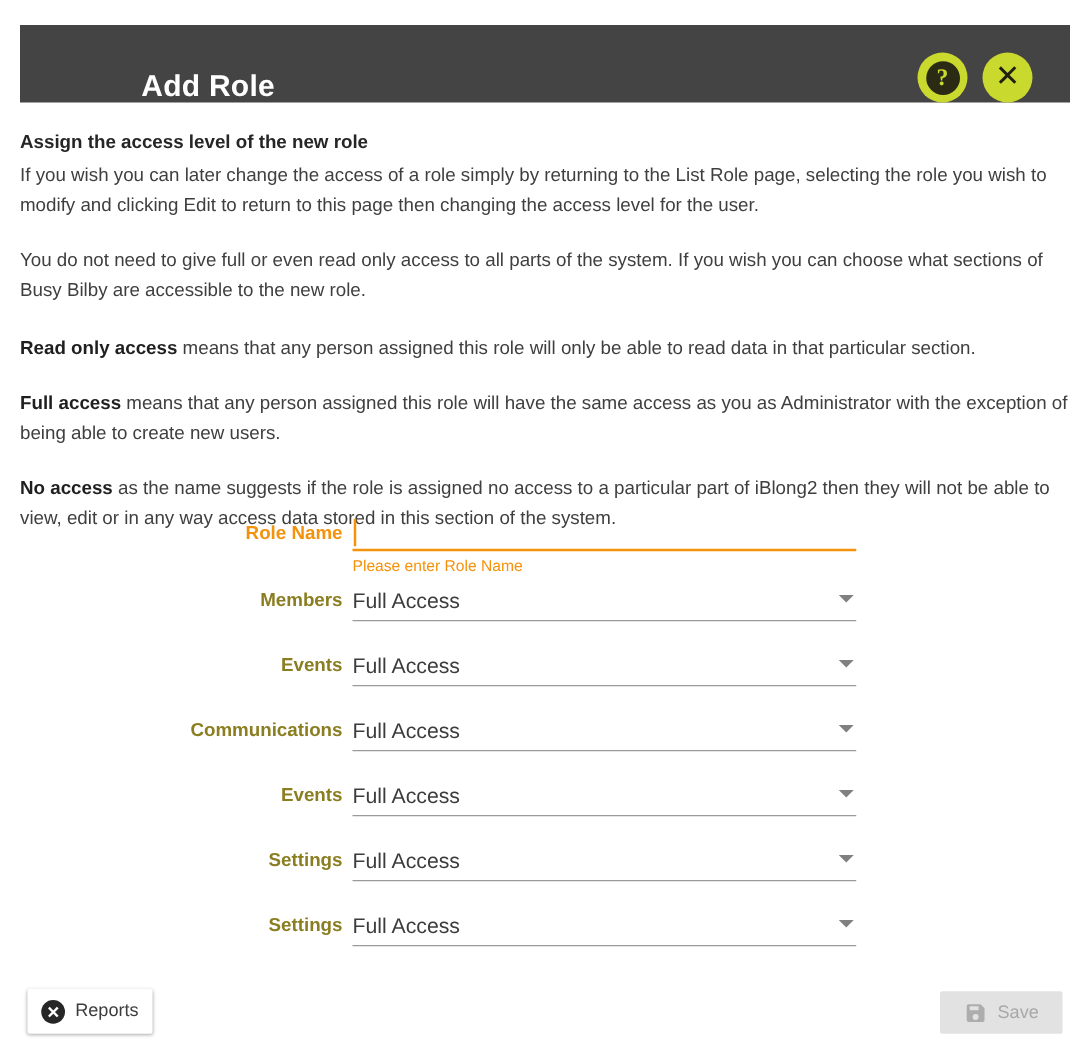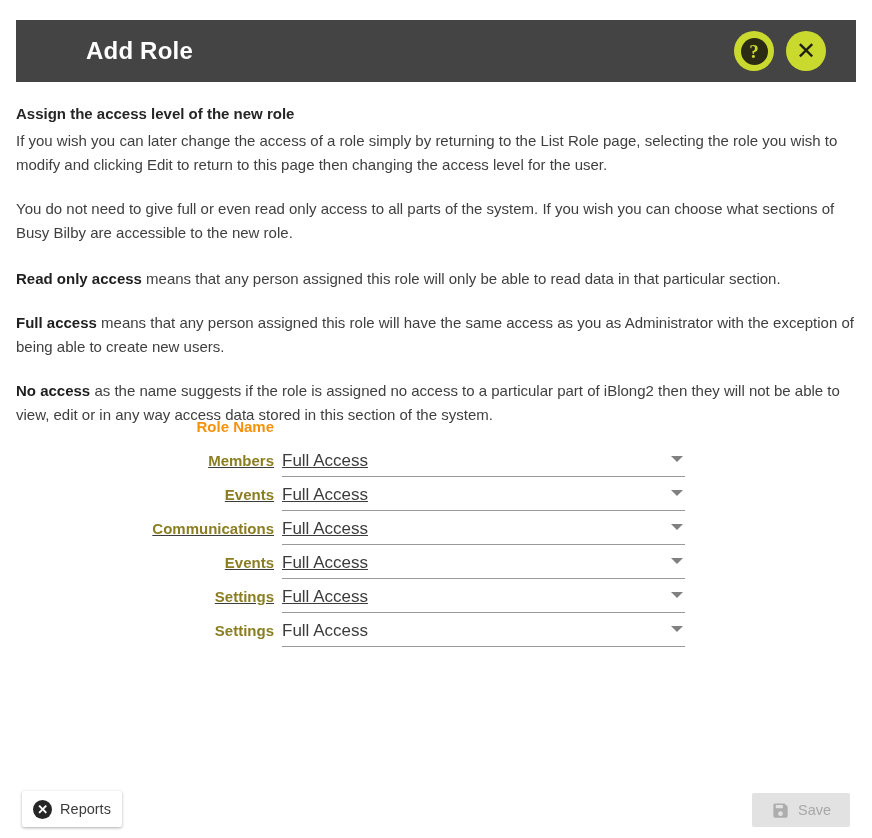--- a/index.html
+++ b/index.html
@@ -18,23 +18,23 @@
 
   
   .titlebar {
     position: absolute;
     left: 16px;
     top: 20px;
     width: 840px;
     height: 62px;
     background: #444444;
     display: flex;
-    align-items: center;
-    box-sizing: border-box;
-    padding: 0 30px 0 70px;
+    align-items: flex-end;
+    box-sizing: border-box;
+    padding: 0 30px 0 97px;
   }
   .titlebar-title {
     color: #ffffff;
     font-size: 24px;
     font-weight: bold;
     letter-spacing: 0.2px;
     flex: 1 1 auto;
     line-height: 1;
   }
   .titlebar-actions {
@@ -182,21 +182,21 @@
   }
   .caret-down {
     width: 0;
     height: 0;
     border-left: 6px solid transparent;
     border-right: 6px solid transparent;
     border-top: 6px solid #808080;
     margin-bottom: 5px;
     margin-right: 2px;
   }
-  .row-gap { margin-bottom: 4px; text-decoration: underline; }
+  .row-gap { margin-bottom: 22px; }
   .row-gap-first { margin-bottom: 6px; }
 
   
   .cancel-btn {
     position: absolute;
     left: 22px;
     top: 791px;
     width: 100px;
     height: 36px;
     background: #ffffff;
@@ -286,20 +286,27 @@
 
   <p class="para">
     <b>No access</b><span> as the name suggests if the role is assigned no access to a particular part of iBlong2 then they will not be able to view, edit or in any way access data stored in this section of the system.</span>
   </p>
 </div>
 
 <div class="form">
 
   <div class="field-row row-gap-first">
     <div class="field-label error">Role Name</div>
+    <div class="field-control">
+      <div class="text-input-wrap">
+        <span class="caret"></span>
+        <input class="text-input" type="text" placeholder="" style="">
+      </div>
+      <div class="error-msg">Please enter Role Name</div>
+    </div>
   </div>
 
   <div class="field-row row-gap">
     <div class="field-label">Members</div>
     <div class="field-control">
       <div class="select-wrap">
         <span class="select-value">Full Access</span>
         <span class="caret-down"></span>
       </div>
     </div>

